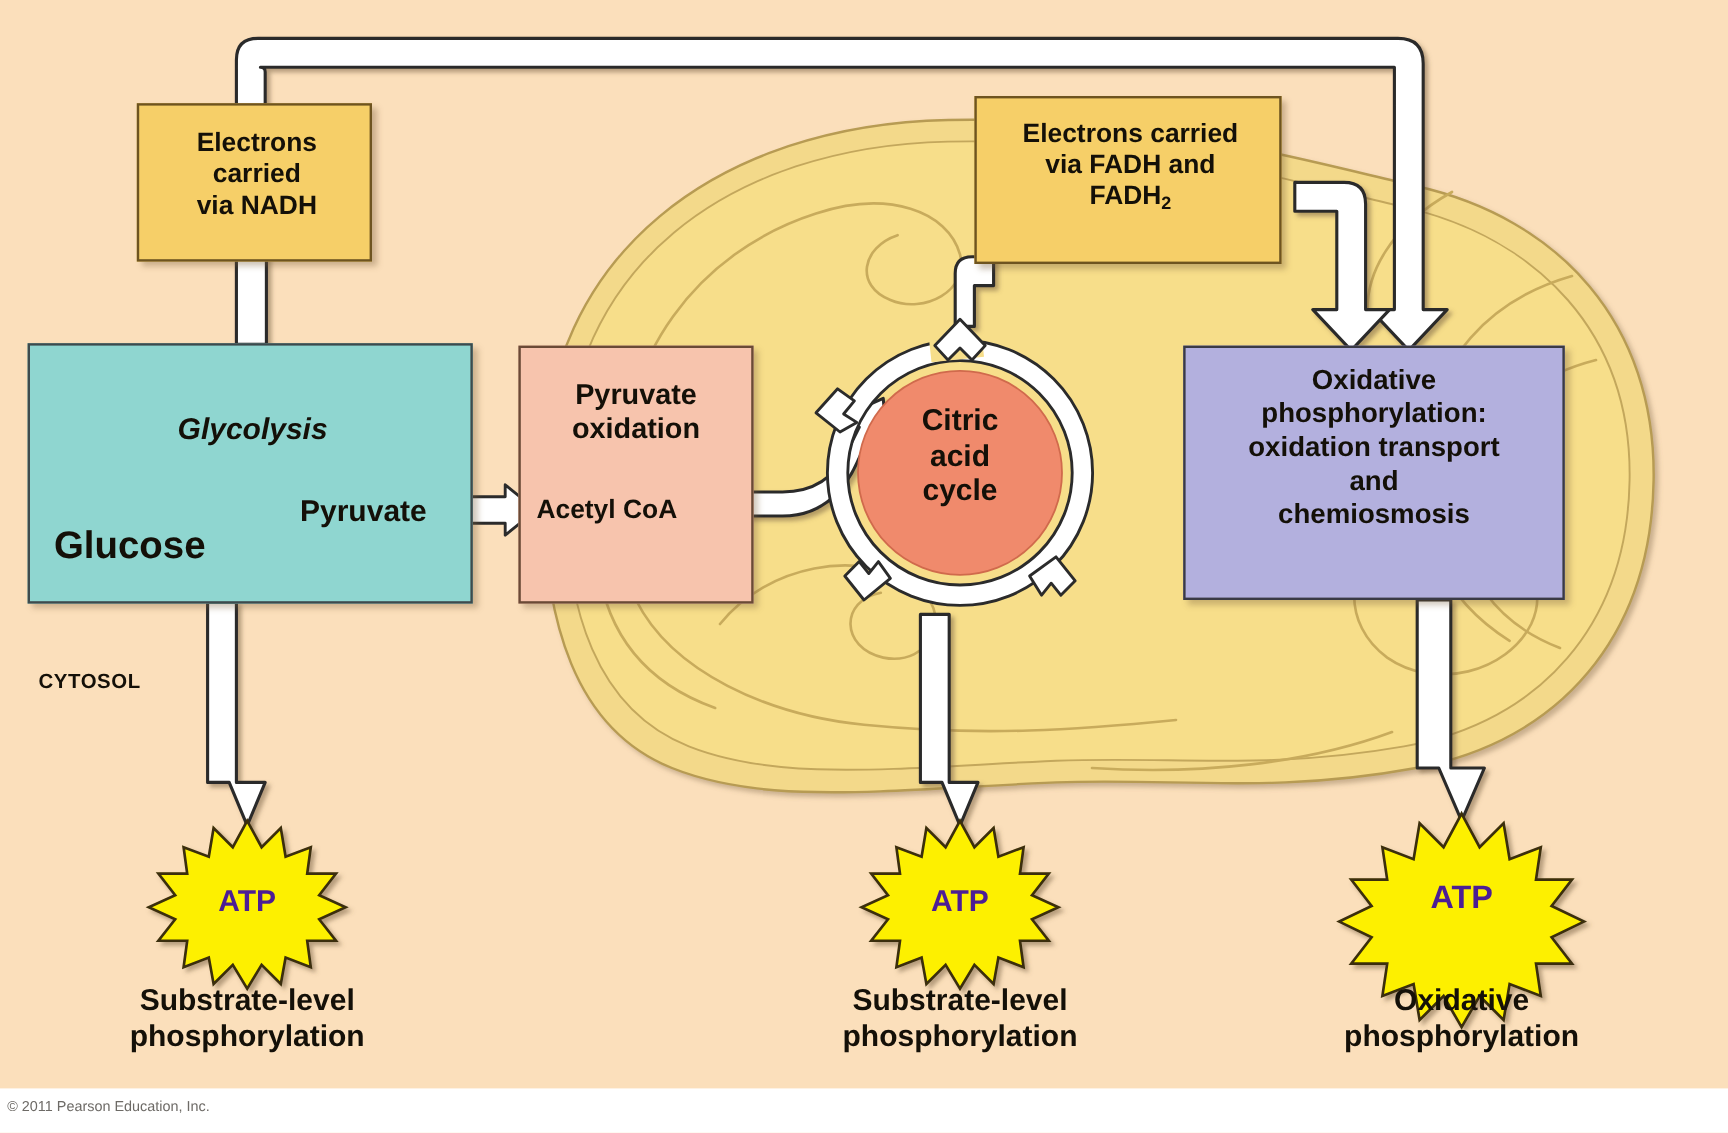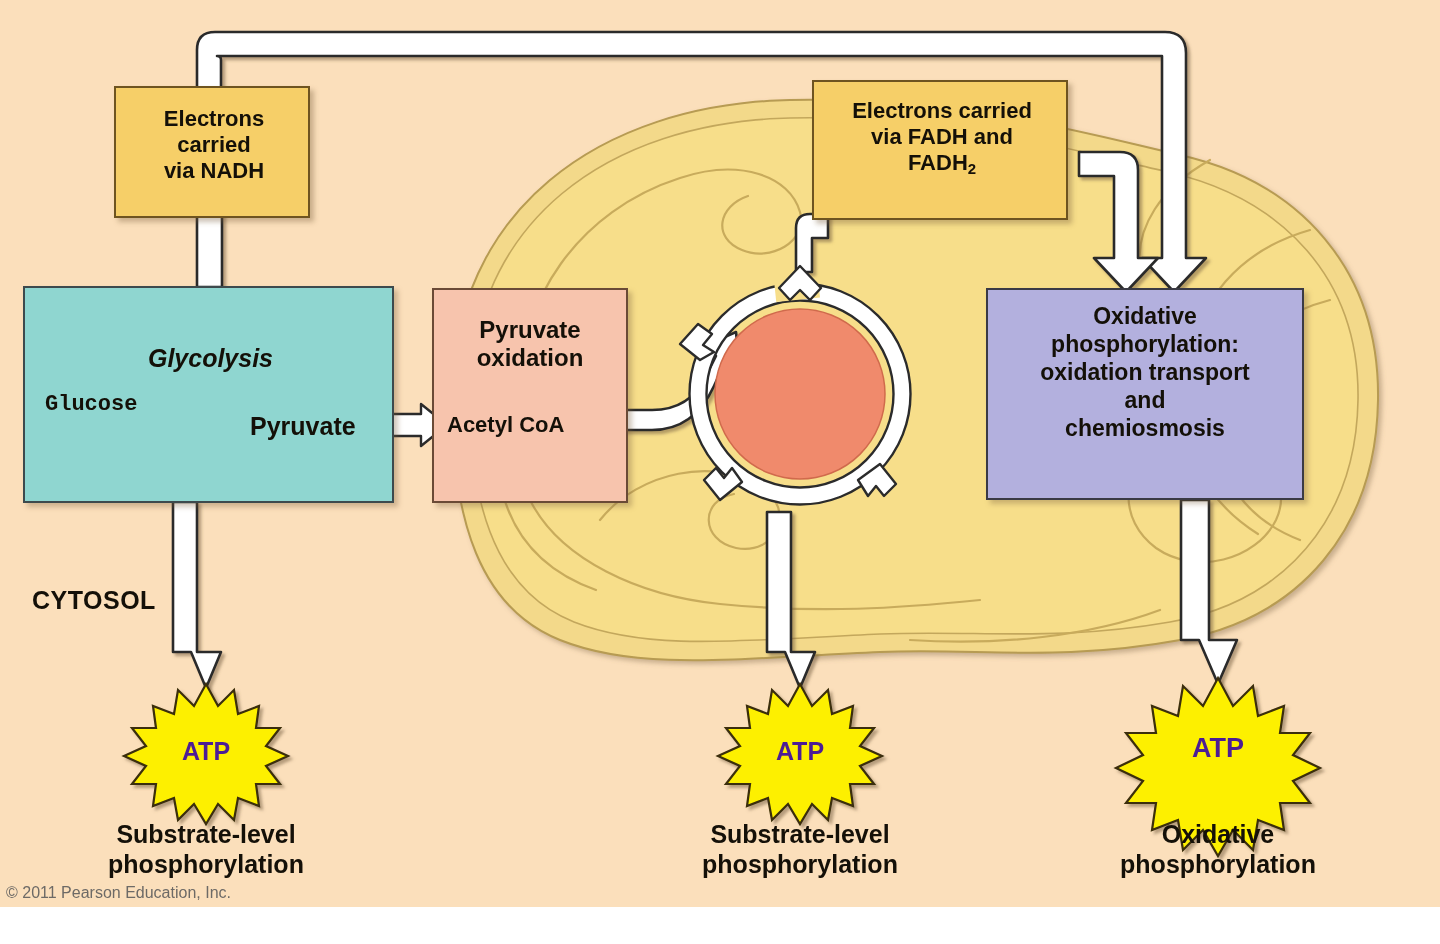--- a/index.html
+++ b/index.html
@@ -21,22 +21,22 @@
   .ebox{background:#f6cf68;border:2.5px solid #6e5420;}
 
   .txt{position:absolute;font-weight:bold;color:#141008;white-space:pre;pointer-events:none;}
   .ctr{position:absolute;text-align:center;font-weight:bold;color:#141008;pointer-events:none;line-height:1.18;}
 
   .atpword{
     position:absolute;font-weight:bold;color:#4c1d95;
     text-align:center;pointer-events:none;
   }
   .copyright{
-    position:absolute;left:6px;top:884px;
-    font-size:16px;color:#6d6a66;font-family:"Liberation Sans",sans-serif;
+    position:absolute;left:6px;top:915px;
+    font-size:12px;color:#6d6a66;font-family:"Liberation Sans",sans-serif;
   }
   sub{font-size:0.68em;vertical-align:-0.28em;}
 </style>
 </head>
 <body>
 
 <div id="stage">
   <div id="bg"></div>
 
   <svg class="layer" viewBox="0 0 1440 944">
@@ -186,43 +186,48 @@
       <span>via FADH and</span><br>
       <span><span>FADH</span><sub>2</sub></span>
     </div>
   </div>
 
   <div class="pbox glyco" style="left:23px;top:286px;width:371px;height:217px;box-shadow:4px 4px 5px rgba(120,95,60,.35);font-style:italic;">
     <div class="ctr" style="left:0;top:56px;width:371px;font-size:25px;">Glycolysis</div>
 
   </div>
 
-  <div class="txt" style="left:45px;top:392px;font-size:22px;font-family:Liberation Mono, monospace;">Glucose</div>
+  <div class="txt" style="left:45px;top:436px;font-size:32px;">Glucose</div>
   <div class="txt" style="left:250px;top:412px;font-size:25px;">Pyruvate</div>
 
   <div class="pbox pyrox" style="left:432px;top:288px;width:196px;height:215px;box-shadow:4px 4px 5px rgba(120,95,60,.35);">
   </div>
   <div class="ctr" style="left:432px;top:316px;width:196px;font-size:24px;">
     <span>Pyruvate</span><br>
     <span>oxidation</span>
   </div>
   <div class="txt" style="left:447px;top:412px;font-size:22px;">Acetyl CoA</div>
 
+  <div class="ctr" style="left:745px;top:336px;width:110px;font-size:25px;">
+    <span>Citric</span><br>
+    <span>acid</span><br>
+    <span>cycle</span>
+  </div>
 
   <div class="pbox oxphos" style="left:986px;top:288px;width:318px;height:212px;box-shadow:4px 4px 5px rgba(120,95,60,.35);">
   </div>
   <div class="ctr" style="left:986px;top:302px;width:318px;font-size:23px;line-height:1.22;">
     <span>Oxidative</span><br>
     <span>phosphorylation:</span><br>
     <span>oxidation transport</span><br>
     <span>and</span><br>
     <span>chemiosmosis</span>
   </div>
 
-  <div class="txt" style="left:32px;top:586px;font-size:25px;letter-spacing:.5px;">CYTOSOL</div>
+  <div class="txt" style="left:32px;top:558px;font-size:17px;letter-spacing:.5px;">CYTOSOL</div>
 
   <div class="atpword" style="left:156px;top:737px;width:100px;font-size:25px;">ATP</div>
   <div class="ctr" style="left:56px;top:820px;width:300px;font-size:25px;">
     <span>Substrate-level</span><br>
     <span>phosphorylation</span>
   </div>
 
   <div class="atpword" style="left:750px;top:737px;width:100px;font-size:25px;">ATP</div>
   <div class="ctr" style="left:650px;top:820px;width:300px;font-size:25px;">
     <span>Substrate-level</span><br>

